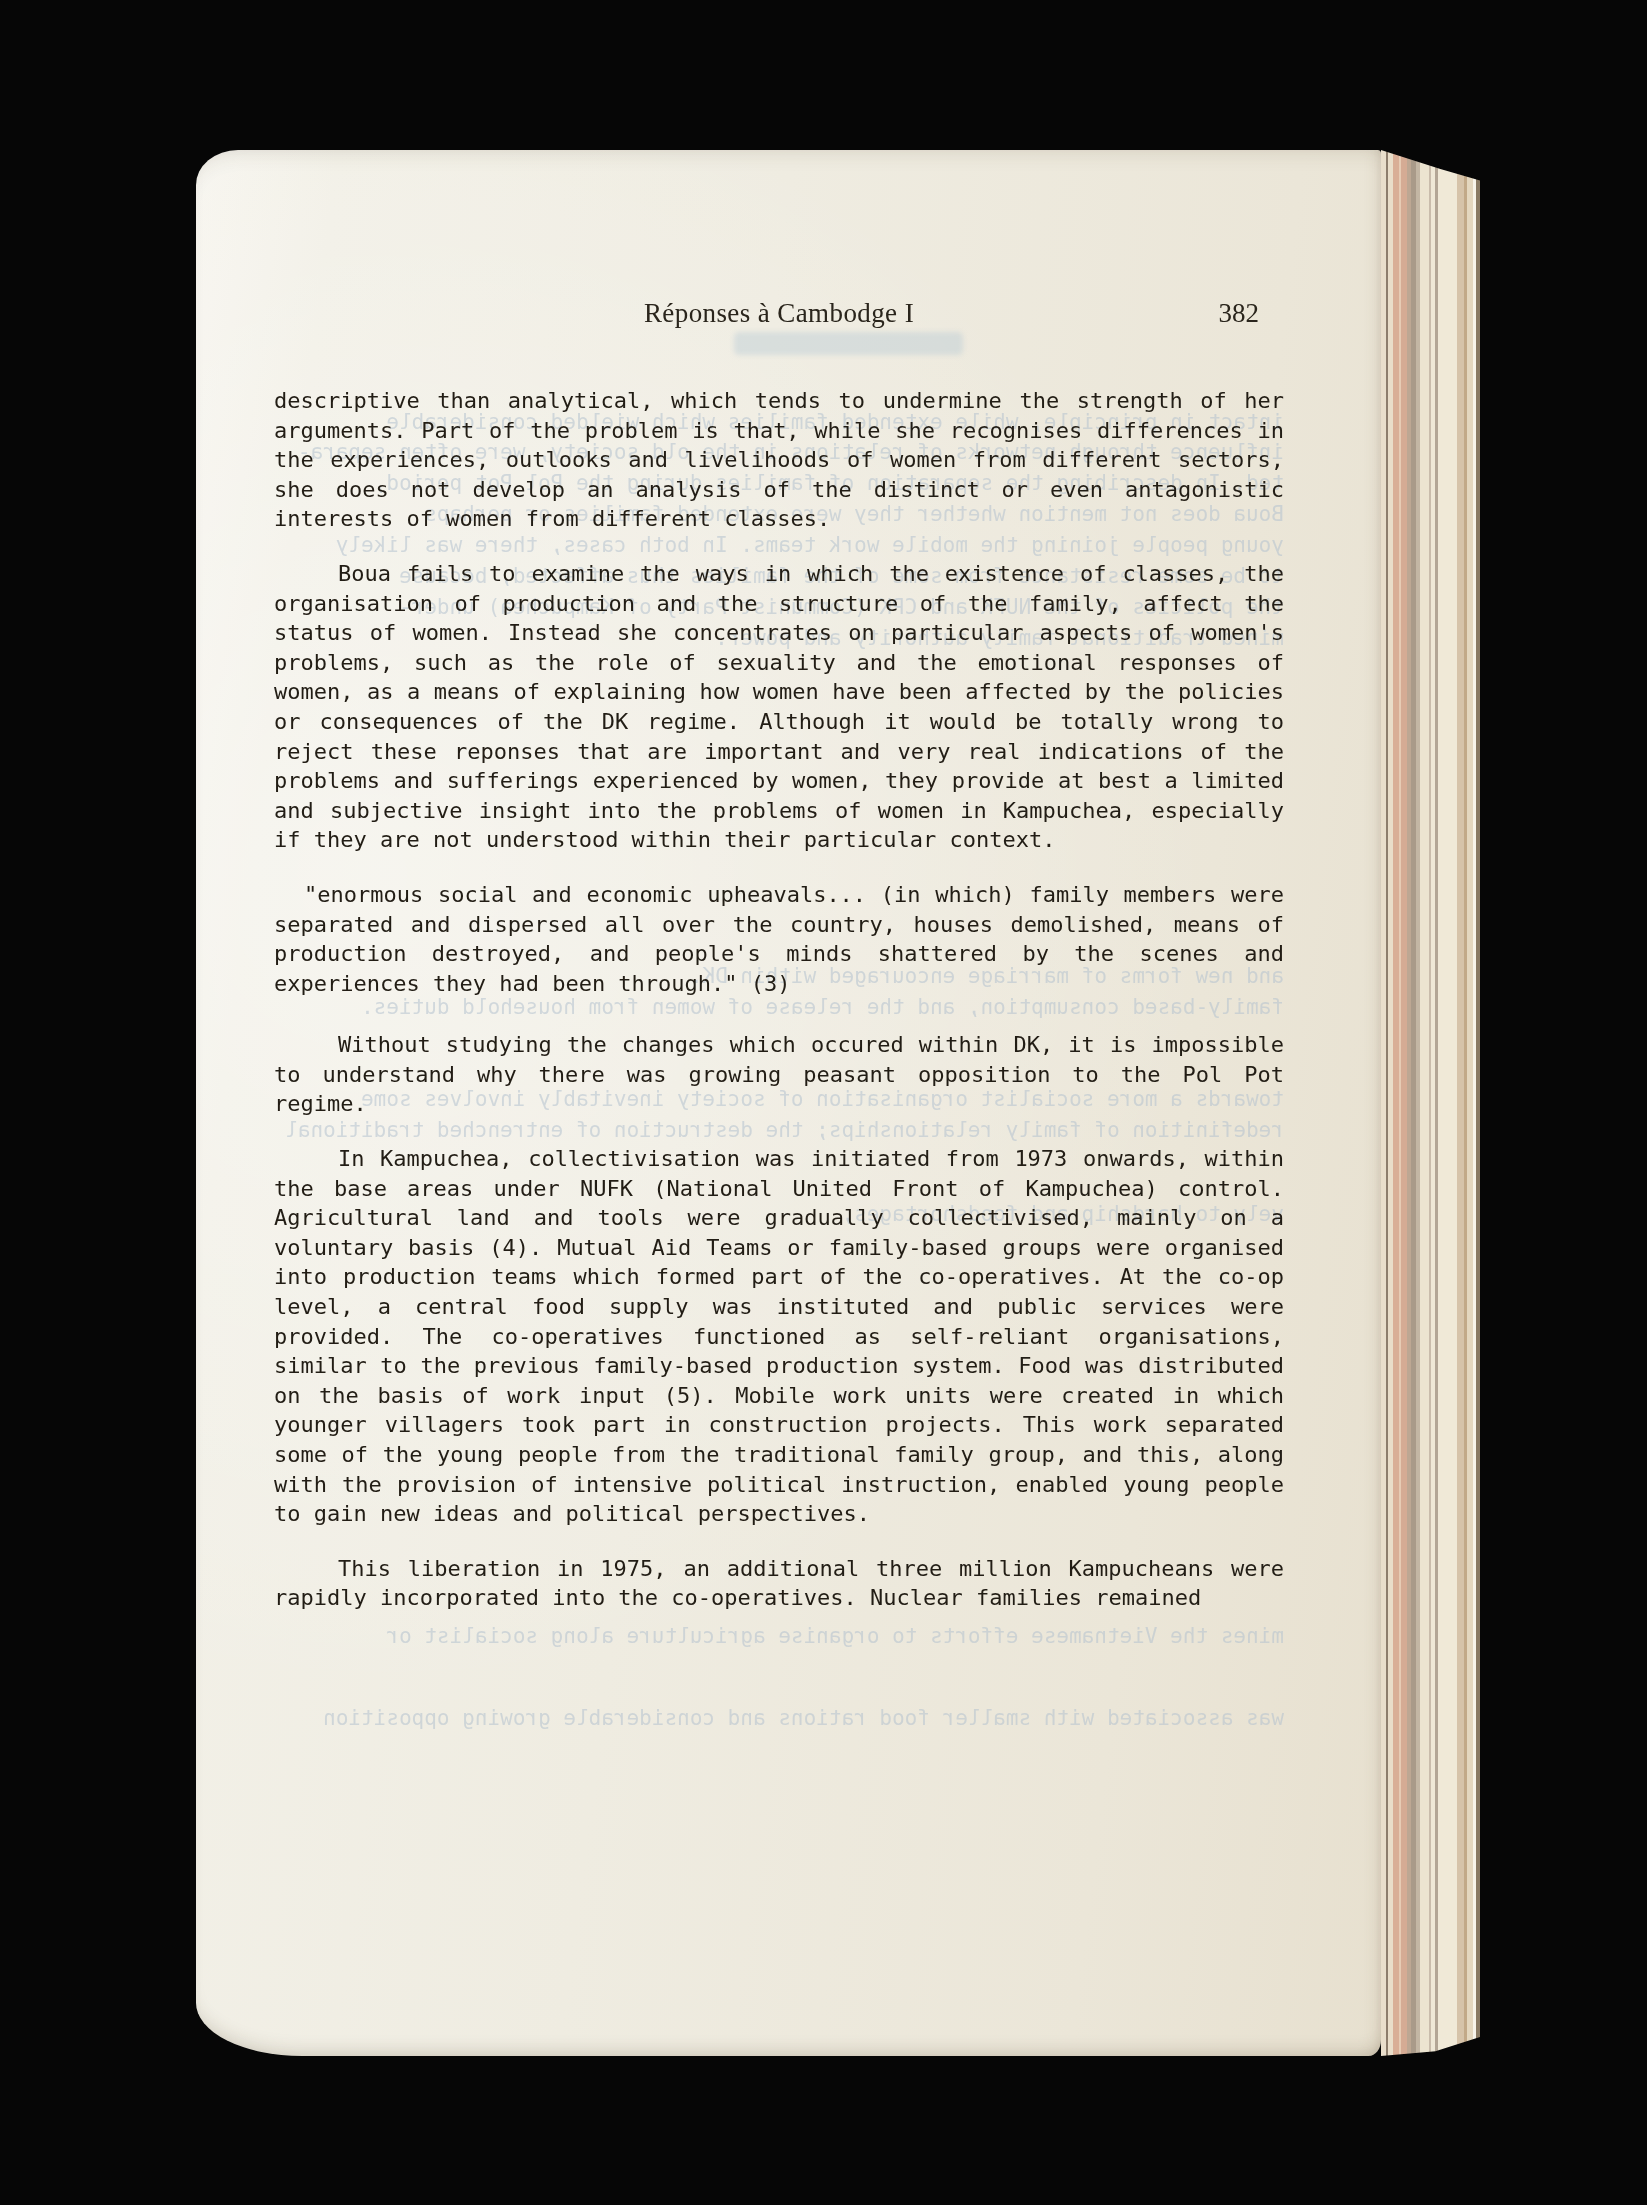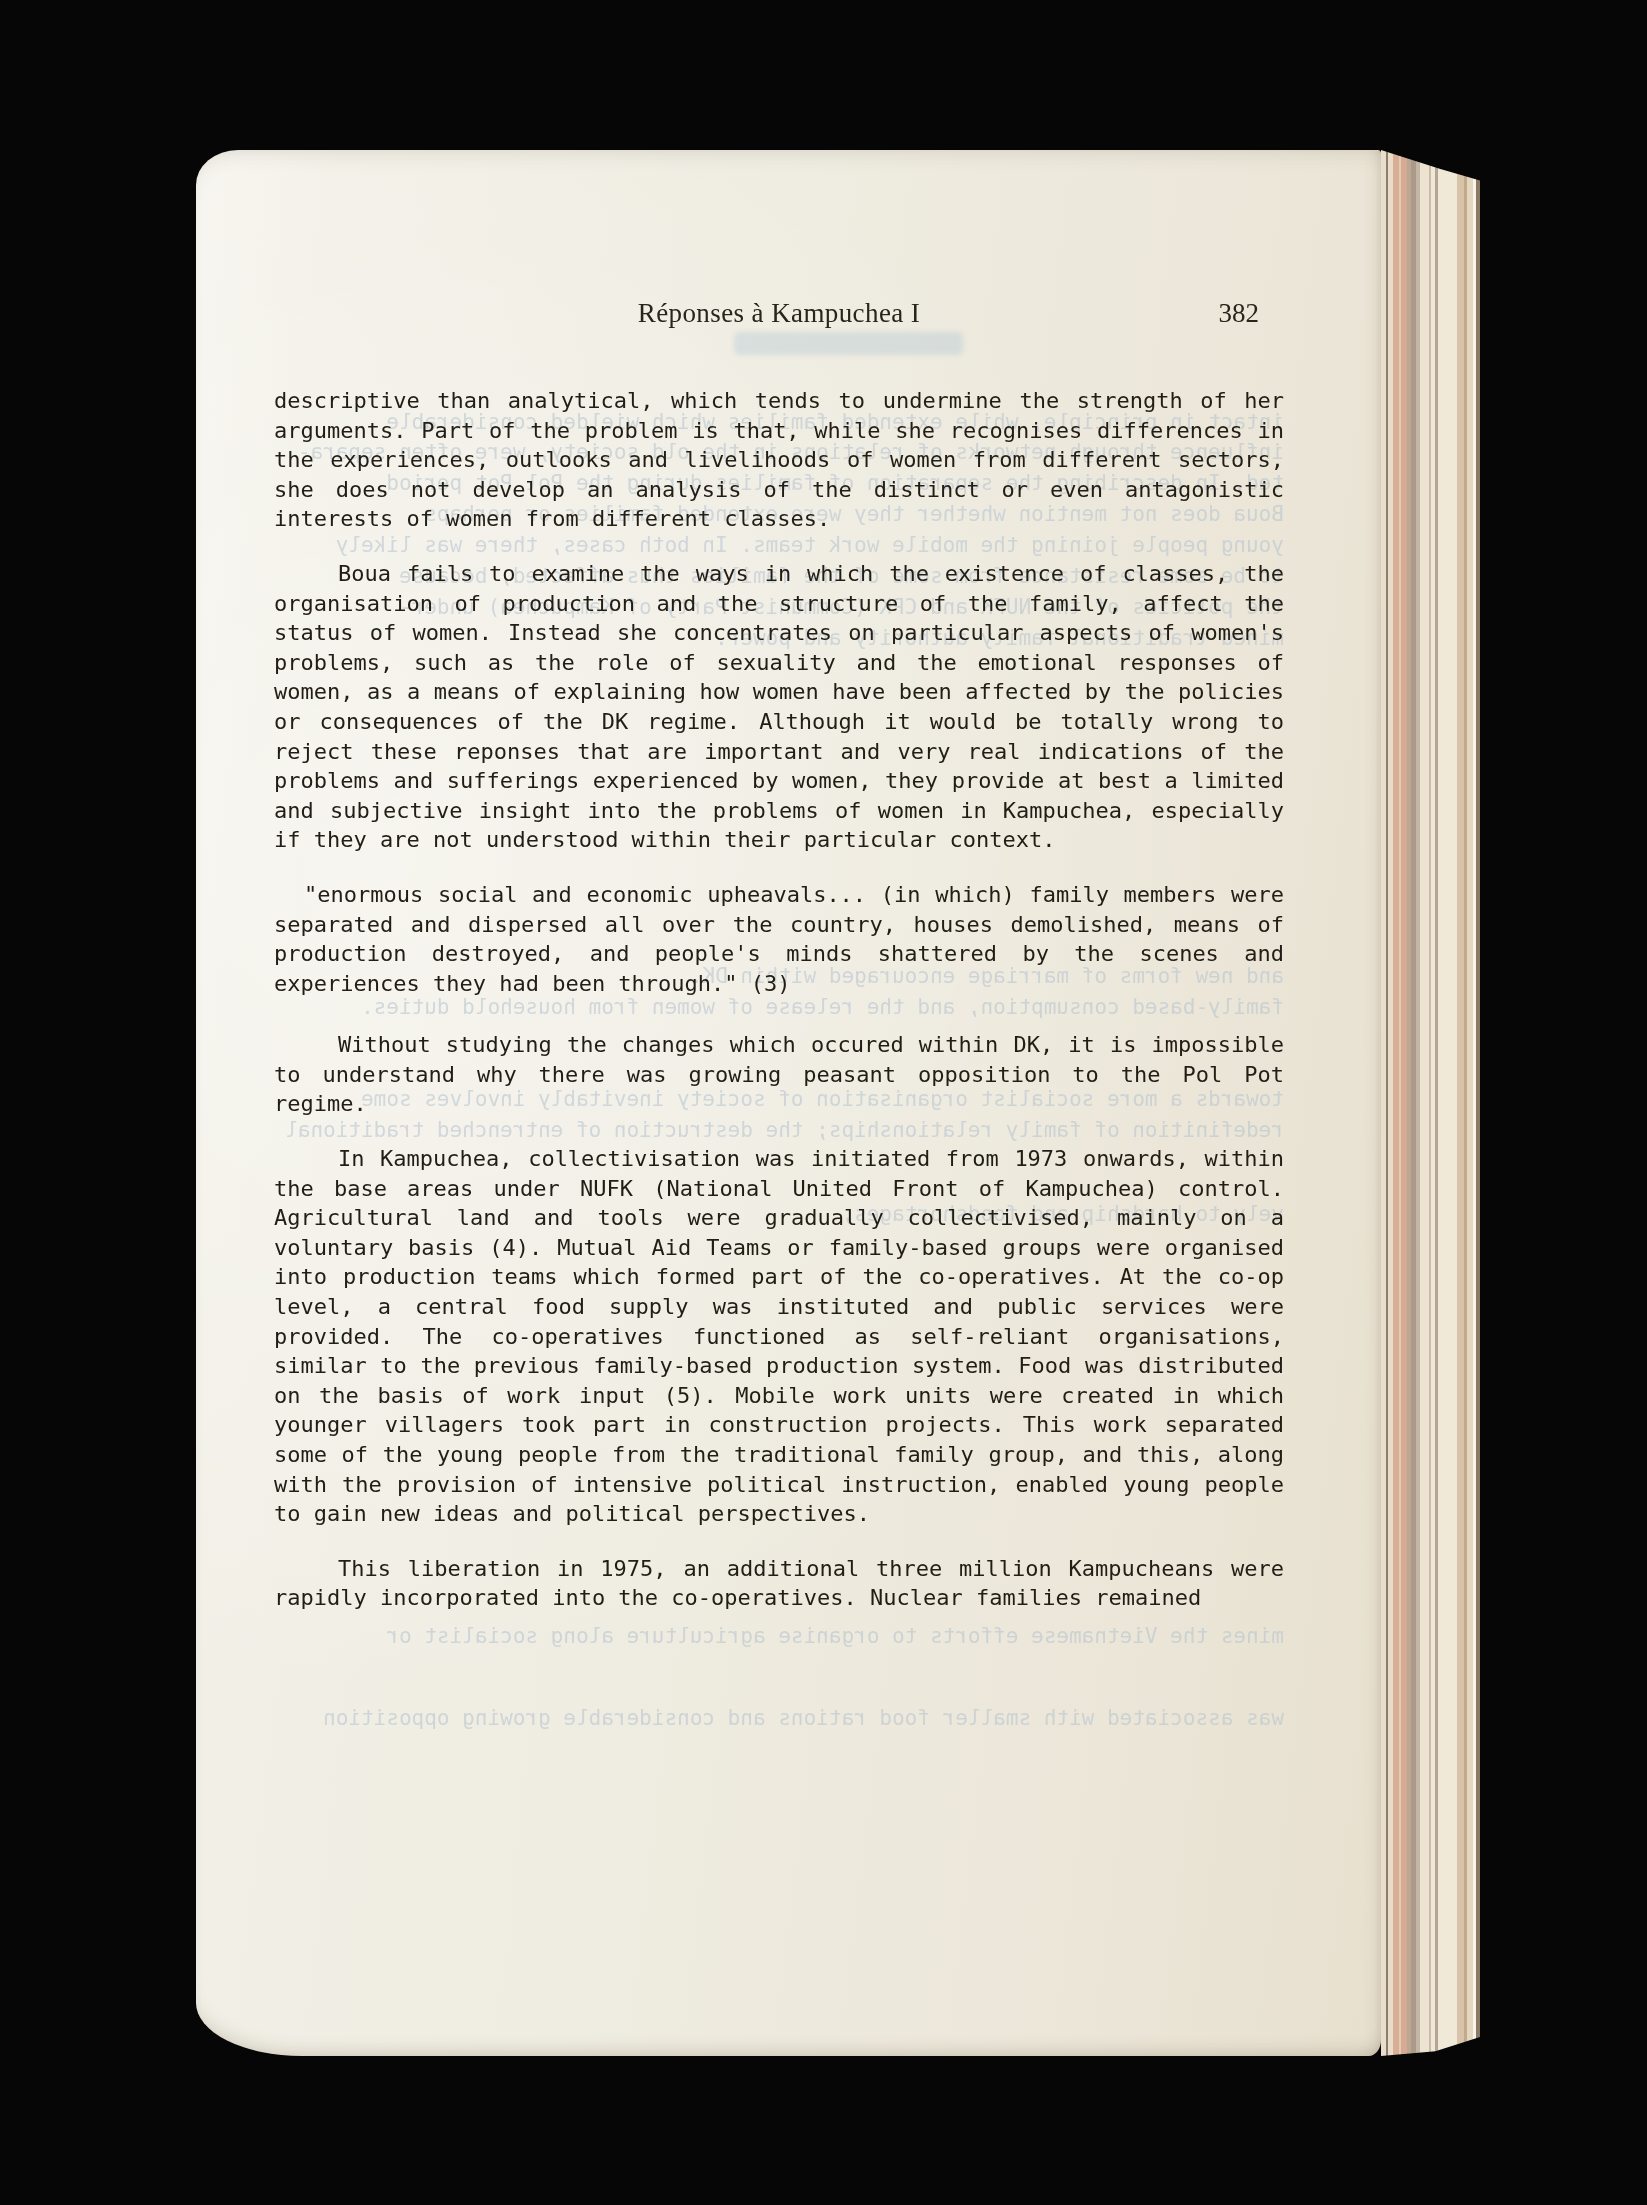--- a/index.html
+++ b/index.html
@@ -158,21 +158,21 @@
     <div class="ghost-line" style="top:812px">and new forms of marriage encouraged within DK.</div>
     <div class="ghost-line" style="top:843px">family-based consumption, and the release of women from household duties.</div>
     <div class="ghost-line" style="top:935px">towards a more socialist organisation of society inevitably involves some</div>
     <div class="ghost-line" style="top:966px">redefinition of family relationships; the destruction of entrenched traditional</div>
     <div class="ghost-line" style="top:1050px">vely to hardship and foodshortages,</div>
     <div class="ghost-line" style="top:1472px">mines the Vietnamese efforts to organise agriculture along socialist or</div>
     <div class="ghost-line" style="top:1554px">was associated with smaller food rations and considerable growing opposition</div>
   </div>
 
   <div class="page-header">
-    <span class="page-title">Réponses à Kampuchea I</span>
+    <span class="page-title">Réponses à Cambodge I</span>
     <span class="page-number">382</span>
   </div>
 
   <div class="body-text">
     <p class="para">descriptive than analytical, which tends to undermine the strength of her arguments. Part of the problem is that, while she recognises differences in the experiences, outlooks and livelihoods of women from different sectors, she does not develop an analysis of the distinct or even antagonistic interests of women from different classes.</p>
     <p class="para para-indent">Boua fails to examine the ways in which the existence of classes, the organisation of production and the structure of the family, affect the status of women. Instead she concentrates on particular aspects of women's problems, such as the role of sexuality and the emotional responses of women, as a means of explaining how women have been affected by the policies or consequences of the DK regime. Although it would be totally wrong to reject these reponses that are important and very real indications of the problems and sufferings experienced by women, they provide at best a limited and subjective insight into the problems of women in Kampuchea, especially if they are not understood within their particular context.</p>
     <p class="para para-quote">"enormous social and economic upheavals... (in which) family members were separated and dispersed all over the country, houses demolished, means of production destroyed, and people's minds shattered by the scenes and experiences they had been through." (3)</p>
     <p class="para para-indent">Without studying the changes which occured within DK, it is impossible to understand why there was growing peasant opposition to the Pol Pot regime.</p>
     <p class="para para-indent">In Kampuchea, collectivisation was initiated from 1973 onwards, within the base areas under NUFK (National United Front of Kampuchea) control. Agricultural land and tools were gradually collectivised, mainly on a voluntary basis (4). Mutual Aid Teams or family-based groups were organised into production teams which formed part of the co-operatives. At the co-op level, a central food supply was instituted and public services were provided. The co-operatives functioned as self-reliant organisations, similar to the previous family-based production system. Food was distributed on the basis of work input (5). Mobile work units were created in which younger villagers took part in construction projects. This work separated some of the young people from the traditional family group, and this, along with the provision of intensive political instruction, enabled young people to gain new ideas and political perspectives.</p>
     <p class="para para-indent">This liberation in 1975, an additional three million Kampucheans were rapidly incorporated into the co-operatives. Nuclear families remained</p>

